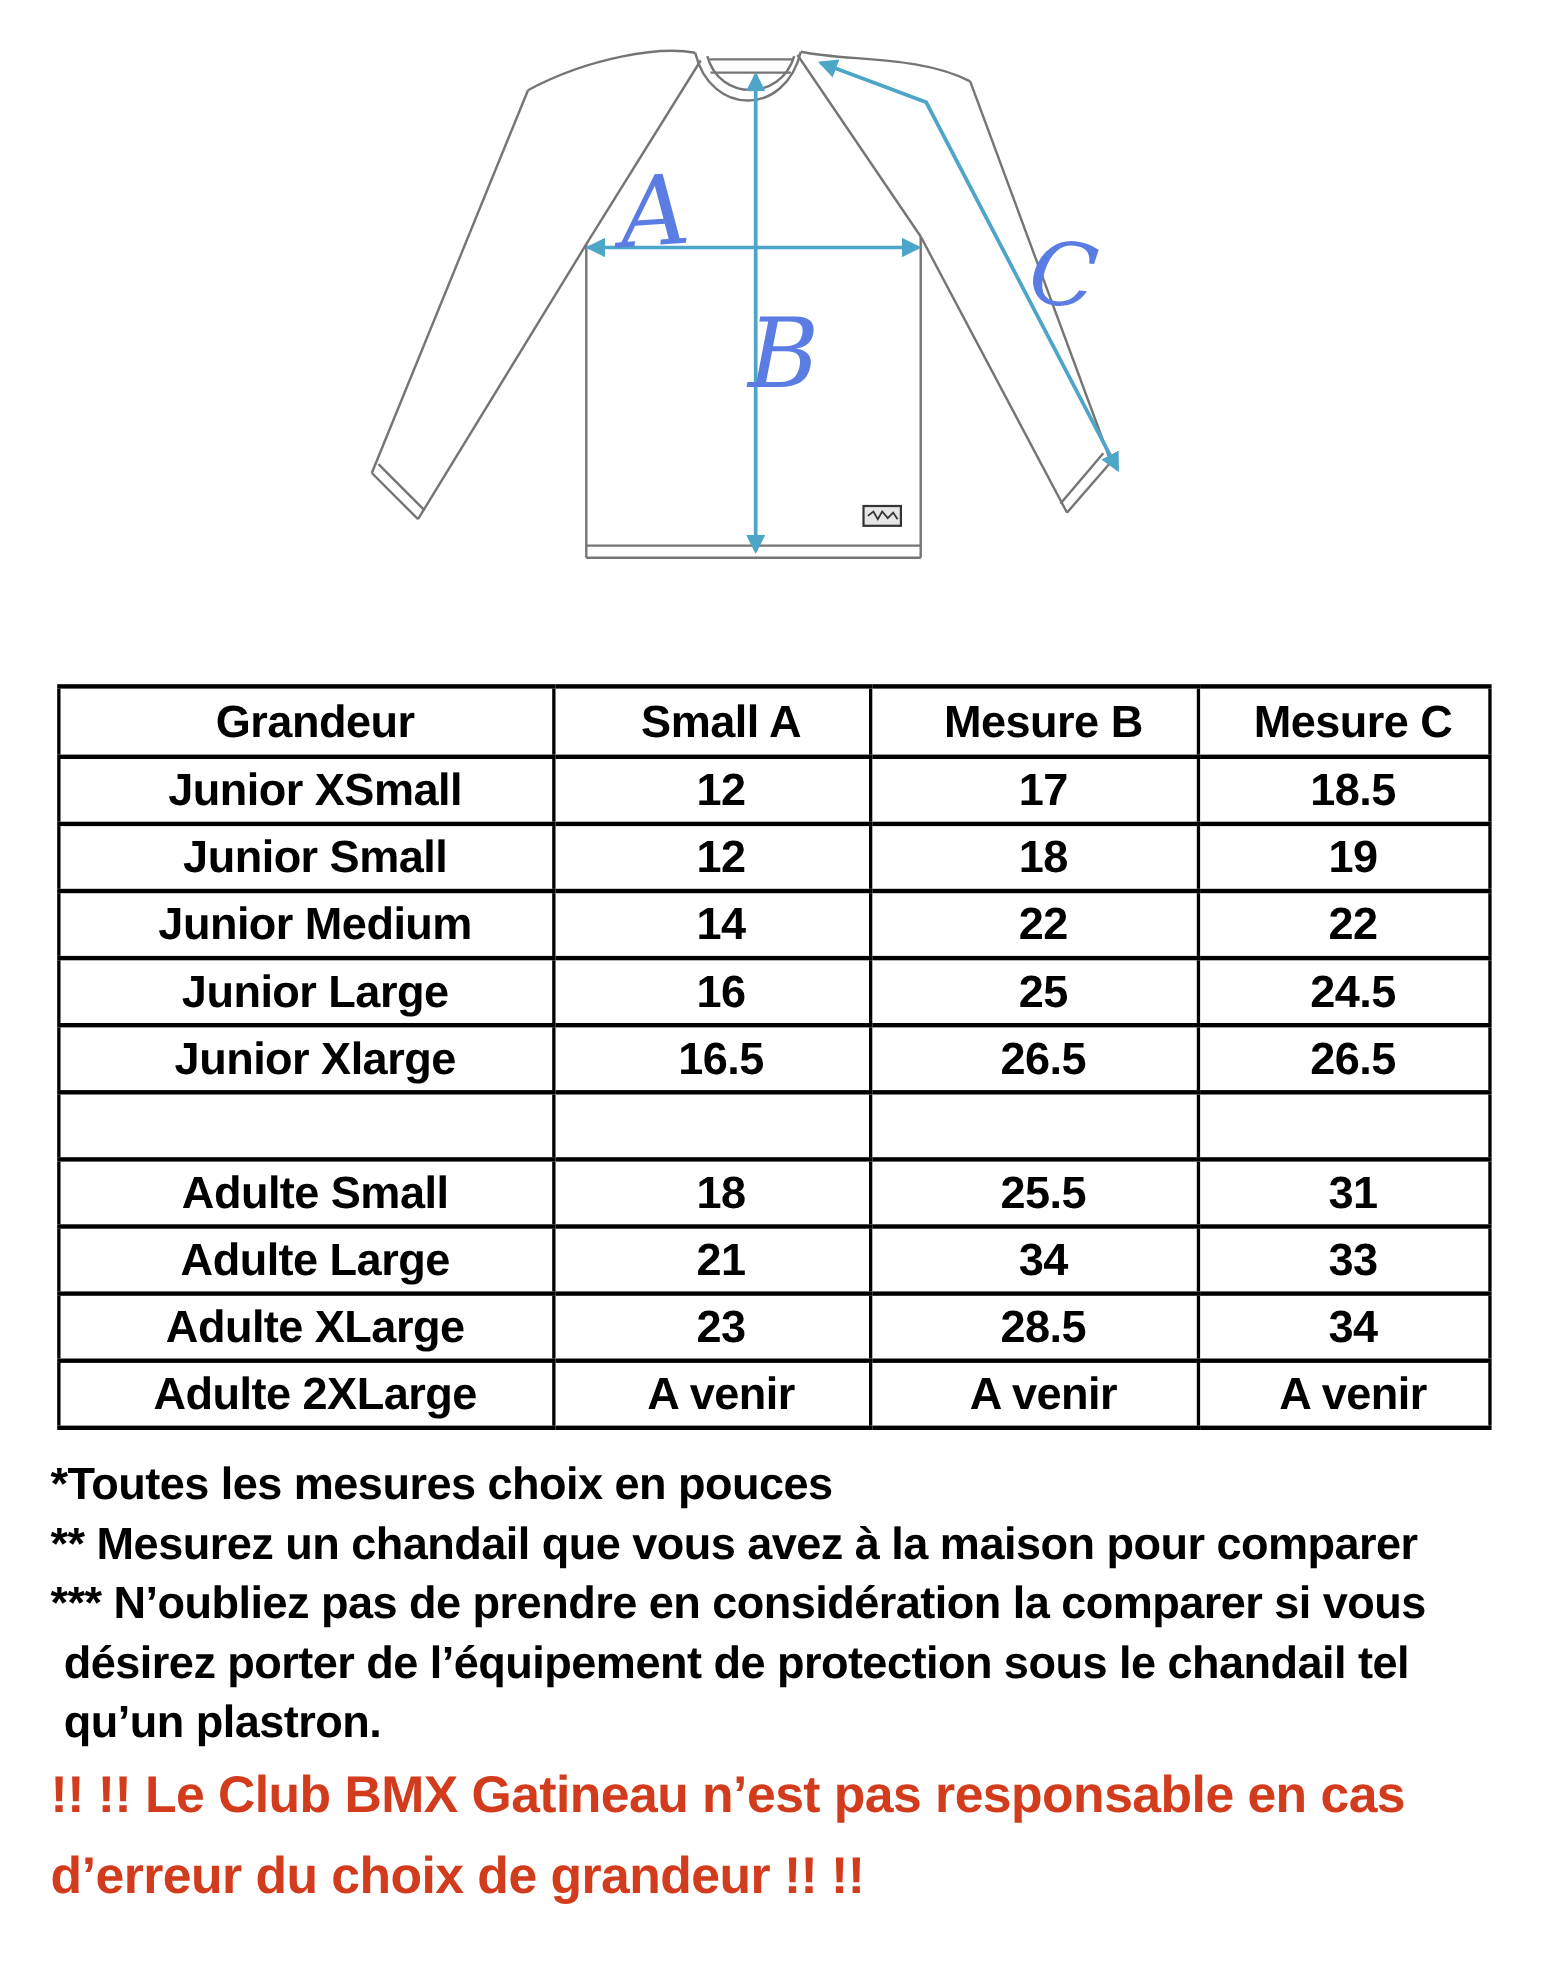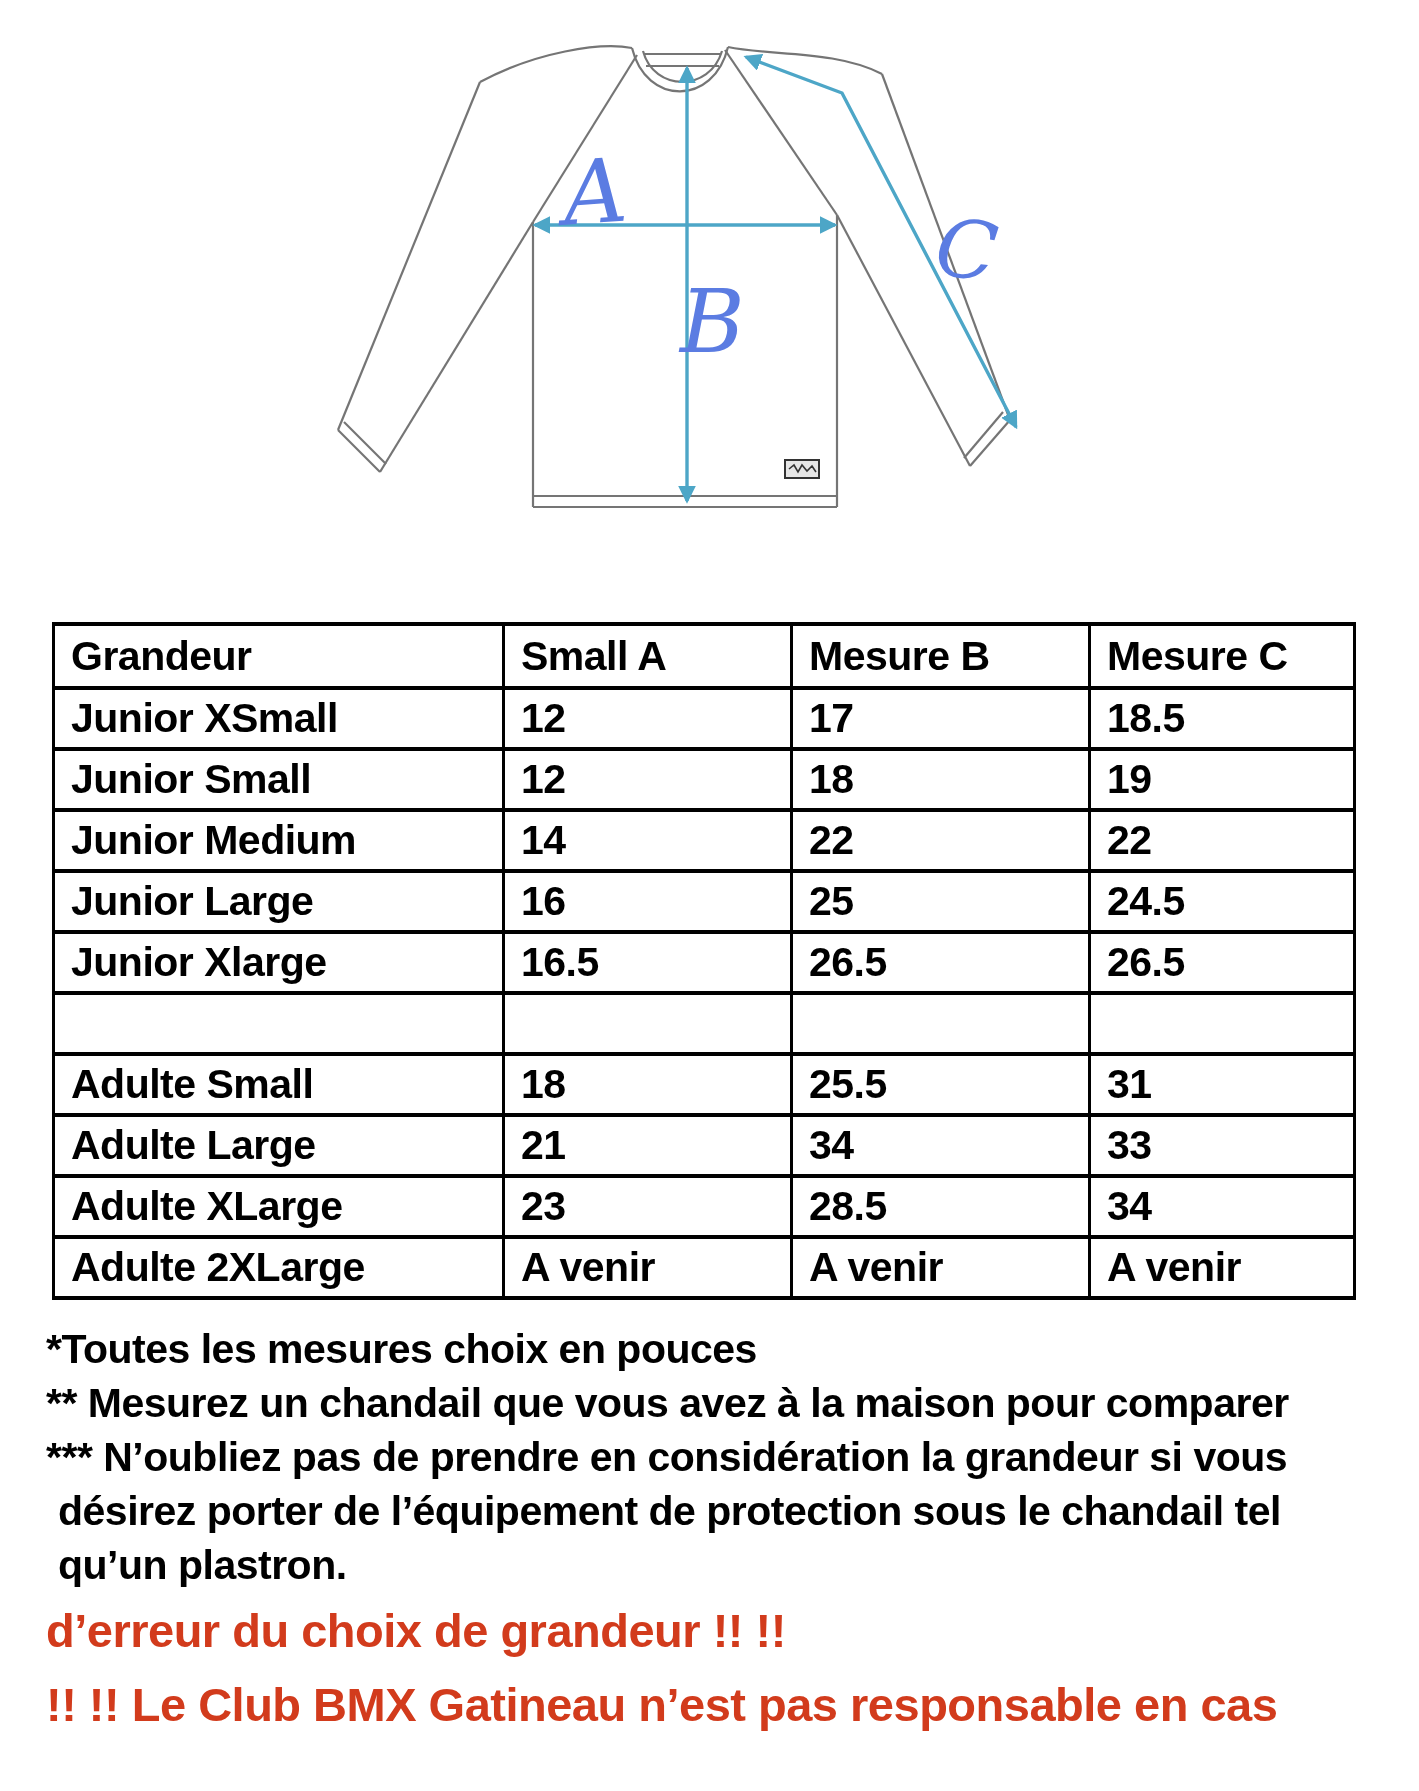--- a/index.html
+++ b/index.html
@@ -28,21 +28,21 @@
     font-weight:bold;
     letter-spacing:-0.5px;
     color:#000;
   }
   table.size-chart td, table.size-chart th{
     border-left:3px solid #000;
     border-right:3px solid #000;
     border-top:4px solid #000;
     border-bottom:4px solid #000;
     padding:0 0 0 16px;
-    text-align:left;
+    text-align:center;
     vertical-align:middle;
     height:57px;
     overflow:hidden;
     white-space:nowrap;
     font-weight:bold;
   }
   table.size-chart tr.hdr th{height:60px;}
   table.size-chart{border:1px solid #000;}
   
   .notes{
@@ -204,23 +204,23 @@
       <td>A venir</td>
       <td>A venir</td>
       <td>A venir</td>
     </tr>
   </tbody>
     </table>
 
   <div class="notes">
     <div>*Toutes les mesures choix en pouces</div>
     <div>** Mesurez un chandail que vous avez à la maison pour comparer</div>
-    <div>*** N’oubliez pas de prendre en considération la grandeur si vous</div>
+    <div>*** N’oubliez pas de prendre en considération la comparer si vous</div>
     <div class="indent">désirez porter de l’équipement de protection sous le chandail tel</div>
     <div class="indent">qu’un plastron.</div>
   </div>
 
   <div class="warning">
+    <div>!! !! Le Club BMX Gatineau n’est pas responsable en cas</div>
     <div>d’erreur du choix de grandeur !! !!</div>
-    <div>!! !! Le Club BMX Gatineau n’est pas responsable en cas</div>
   </div>
 
 </div>
 
 </body></html>

